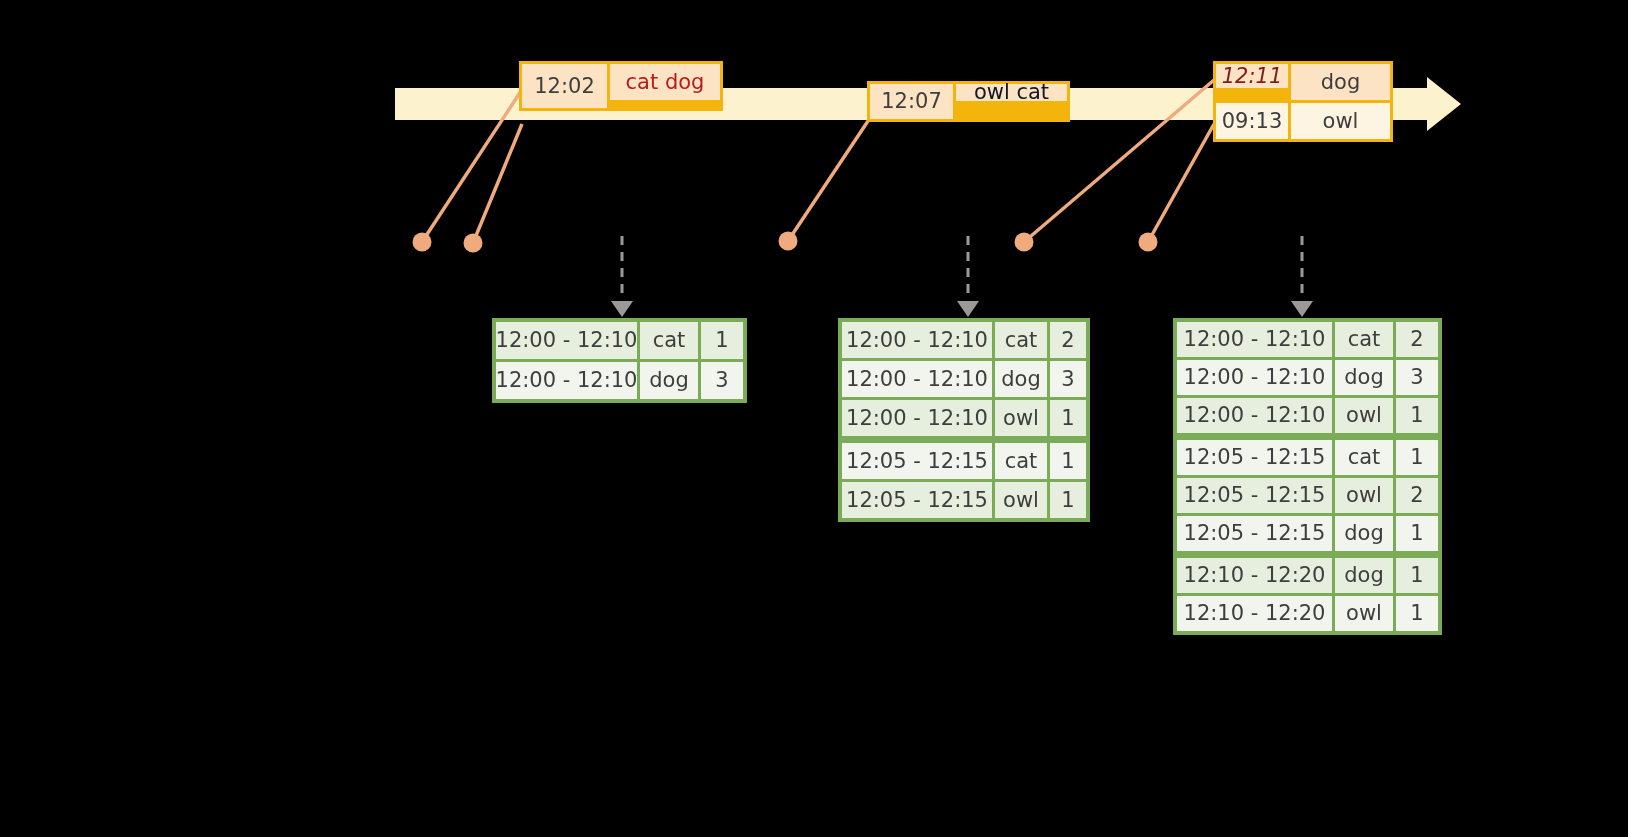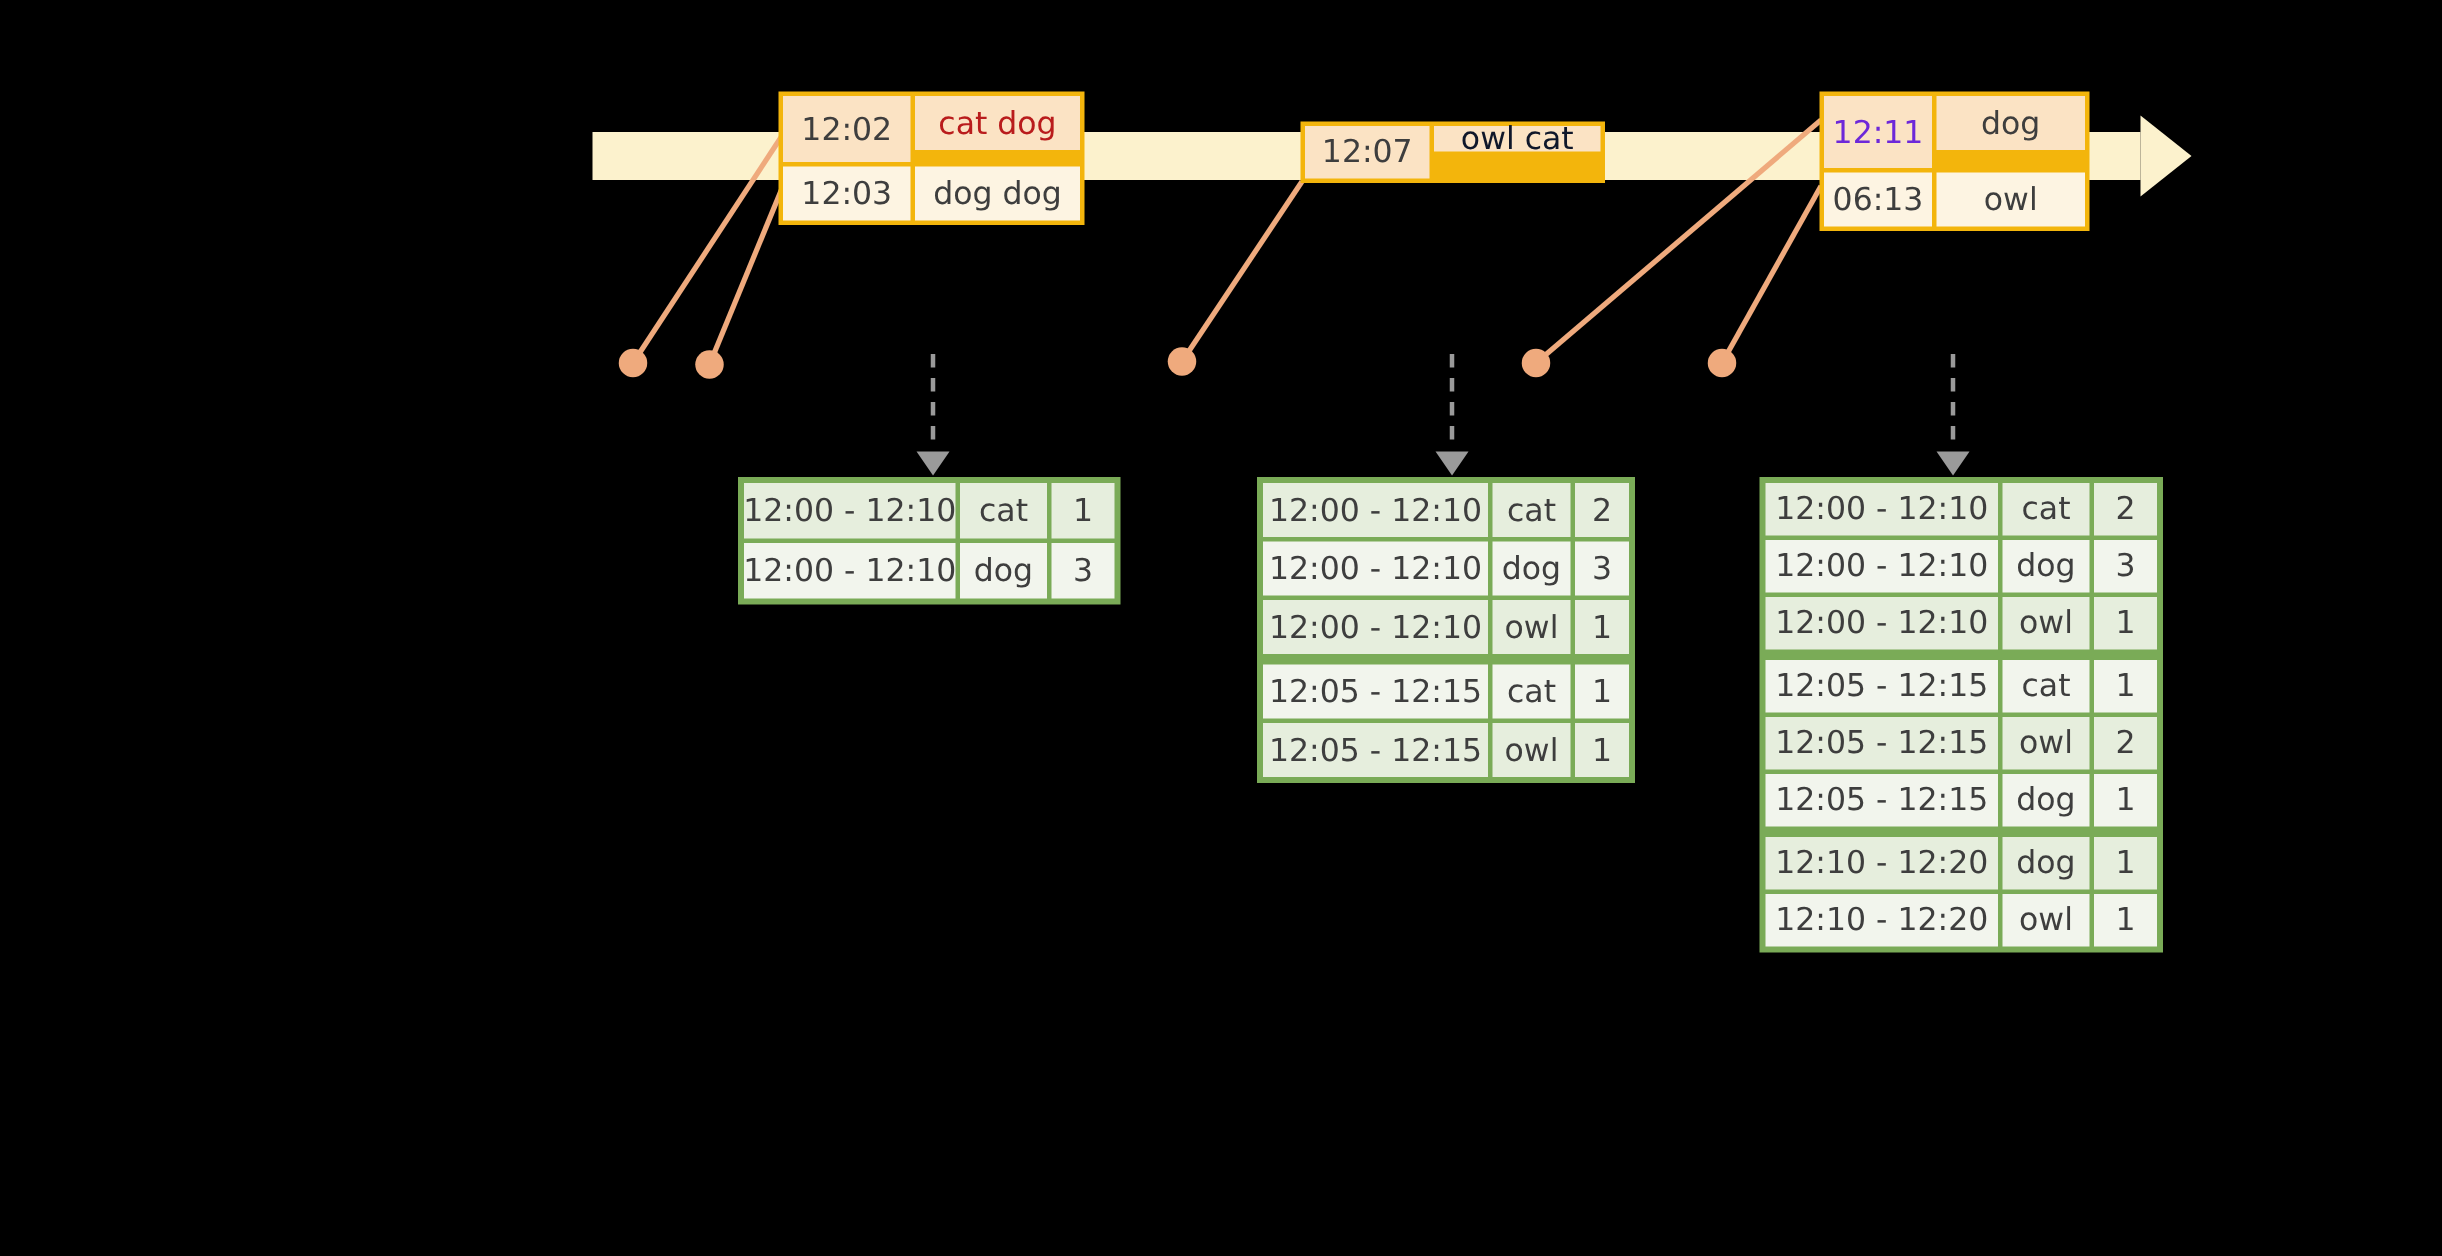--- a/index.html
+++ b/index.html
@@ -53,38 +53,34 @@
       <polygon points="957,301 979,301 968,317" fill="#9a9a9a"></polygon>
       <line x1="1302" y1="236" x2="1302" y2="300" stroke="#9a9a9a" stroke-width="3" stroke-dasharray="9 7"></line>
       <polygon points="1291,301 1313,301 1302,317" fill="#9a9a9a"></polygon>
     </svg>
 
   <div class="ev" id="ev0" style="left: 519px; top: 61px; background: rgb(243, 181, 12);">
       <div class="row">
         <div class="cell" style="width: 85px; height: 44px; background: rgb(251, 227, 196); color: rgb(62, 62, 62);">12:02</div>
         <div class="cell" style="width: 110px; height: 36px; background: rgb(251, 227, 196); color: #b91c1c;">cat dog</div>
       </div>
-      <div class="row">
-        <div class="cell" style="width: 85px; height: 36px; background: rgb(253, 244, 226); color: rgb(62, 62, 62);">12:03</div>
-        <div class="cell" style="width: 110px; height: 36px; background: rgb(253, 244, 226); color: rgb(62, 62, 62);">dog dog</div>
-      </div>
     </div>
   <div class="ev" id="ev1" style="left: 867px; top: 81px; background: rgb(243, 181, 12);">
       <div class="row">
         <div class="cell" style="width: 83px; height: 35px; background: rgb(251, 227, 196); color: rgb(62, 62, 62);">12:07</div>
         <div class="cell" style="width: 111px; height: 17px; background: rgb(251, 227, 196); color: #0f172a;">owl cat</div>
       </div>
     </div>
   <div class="ev" id="ev2" style="left: 1213px; top: 61px; background: rgb(243, 181, 12);">
       <div class="row">
-        <div class="cell" style="width: 72px; height: 48px; background: rgb(251, 227, 196); color: #6d28d9;">12:11</div>
+        <div class="cell" style="width: 72px; height: 24px; background: rgb(251, 227, 196); color: #7f1d1d; font-style: italic;">12:11</div>
         <div class="cell" style="width: 99px; height: 36px; background: rgb(251, 227, 196); color: rgb(62, 62, 62);">dog</div>
       </div>
       <div class="row">
-        <div class="cell" style="width: 72px; height: 36px; background: rgb(253, 244, 226); color: rgb(62, 62, 62);">06:13</div>
+        <div class="cell" style="width: 72px; height: 36px; background: rgb(253, 244, 226); color: rgb(62, 62, 62);">09:13</div>
         <div class="cell" style="width: 99px; height: 36px; background: rgb(253, 244, 226); color: rgb(62, 62, 62);">owl</div>
       </div>
     </div>
 
   <div class="rt" id="rt0" style="left: 492px; top: 318px; background: rgb(122, 171, 87);">
       <div class="row">
         <div class="cell" style="width: 141px; height: 37px; background: rgb(230, 238, 221); color: rgb(62, 62, 62);">12:00 - 12:10</div>
         <div class="cell" style="width: 58px; height: 37px; background: rgb(230, 238, 221); color: rgb(62, 62, 62);">cat</div>
         <div class="cell" style="width: 42px; height: 37px; background: rgb(230, 238, 221); color: rgb(62, 62, 62);">1</div>
       </div>

